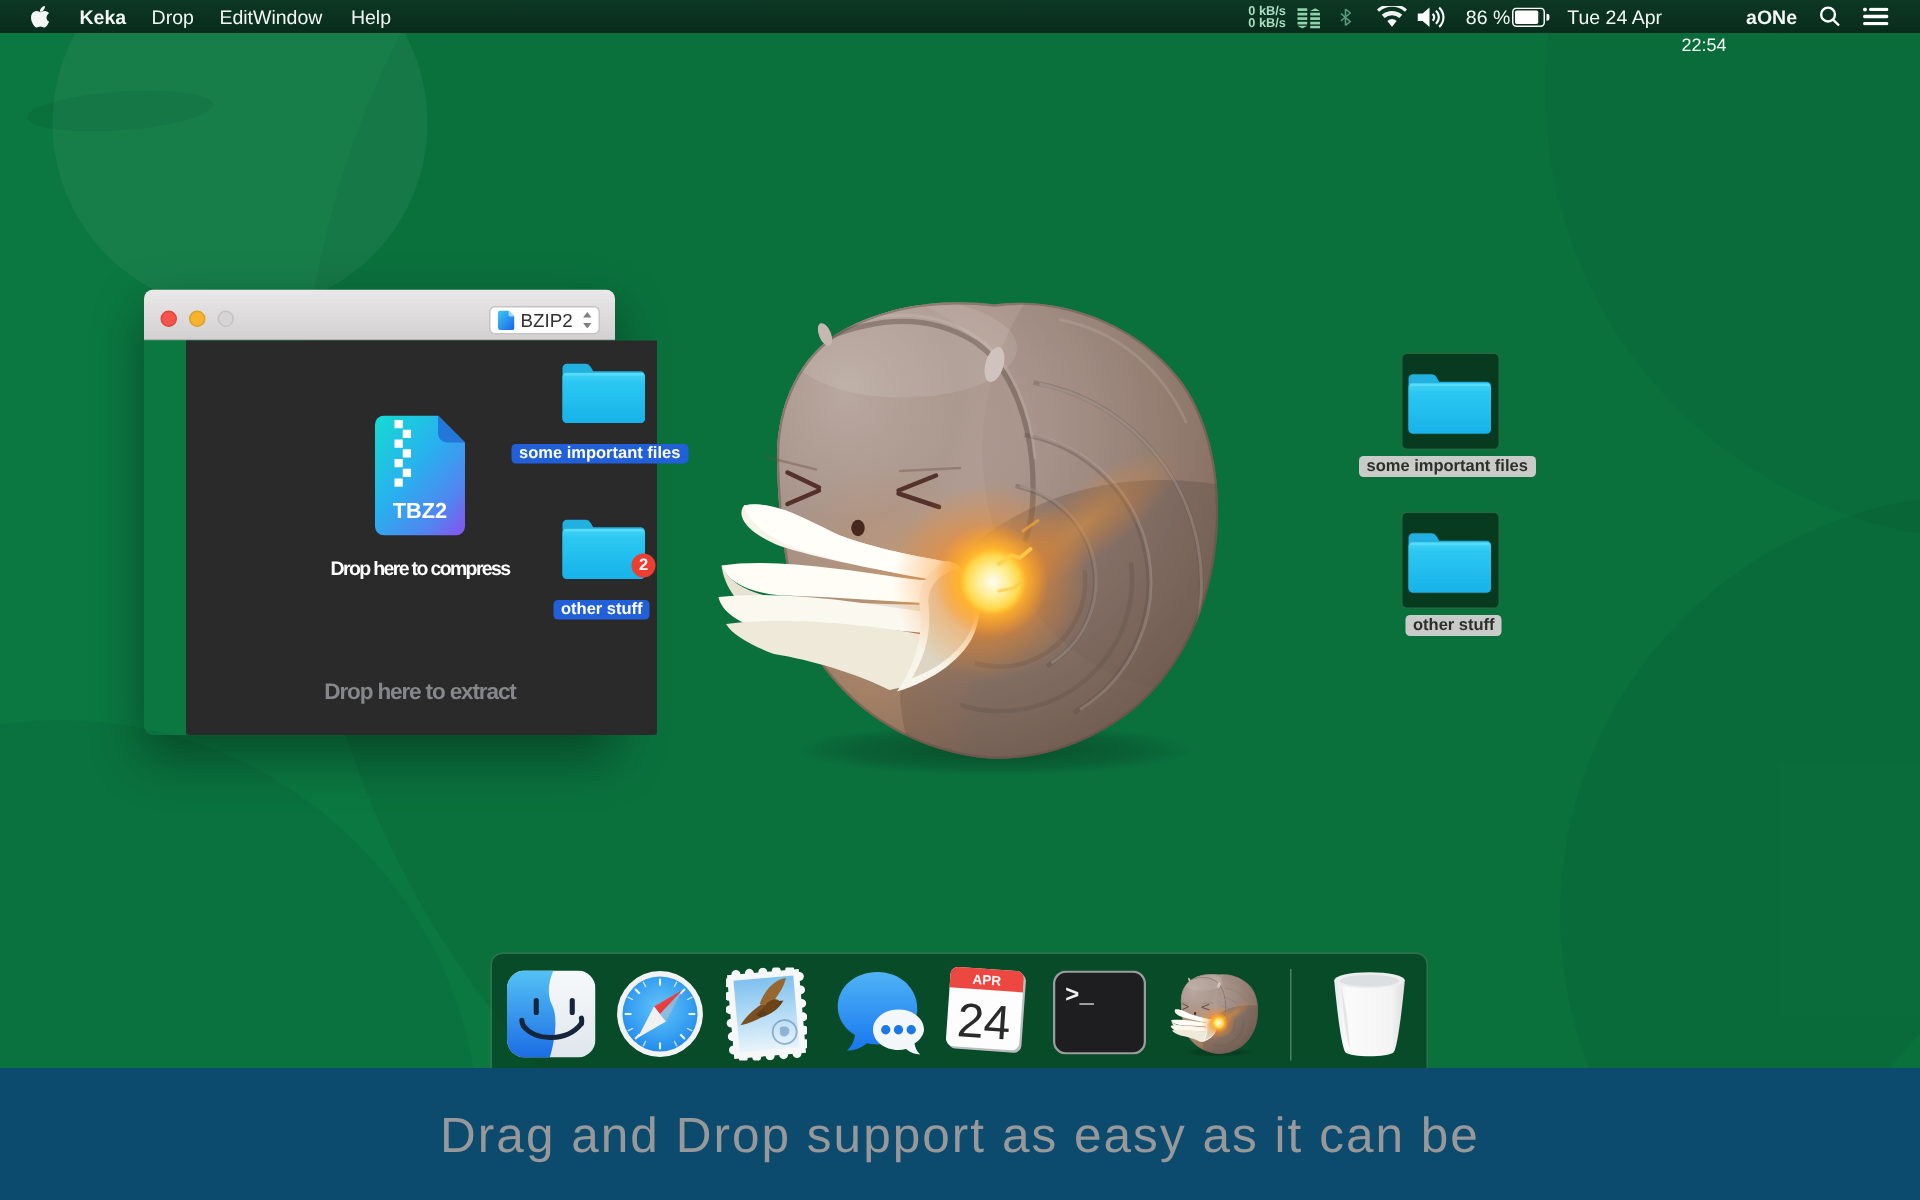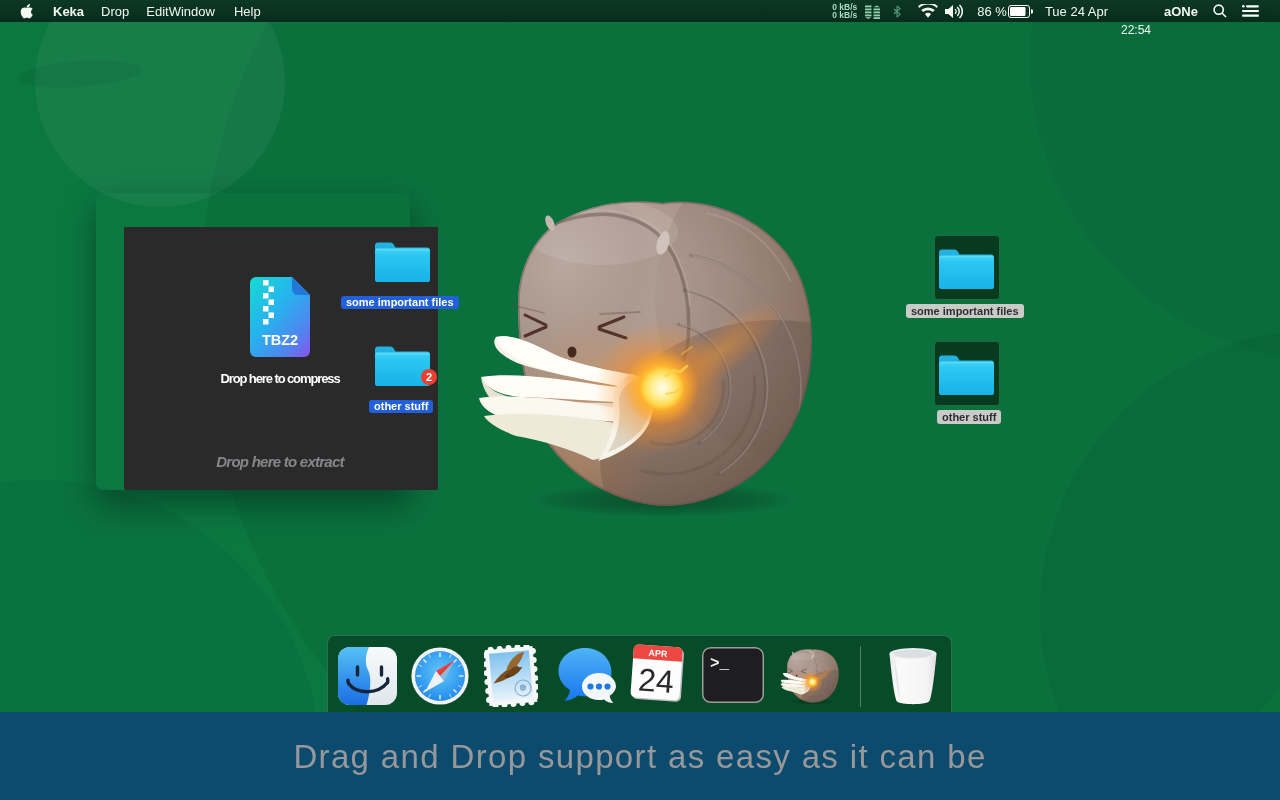--- a/index.html
+++ b/index.html
@@ -103,20 +103,42 @@
     <svg style="margin-left:15px;margin-right:21px;" width="17" height="12" viewBox="0 0 17 12" fill="#fdfefd">
       <circle cx="1.3" cy="1.3" r="1.3"></circle>
         <rect x="4" y="0.2" width="13" height="2.2" rx="1.1"></rect>
       <rect x="0" y="4.9" width="17" height="2.2" rx="1.1"></rect>
         <rect x="0" y="9.6" width="17" height="2.2" rx="1.1"></rect>
     </svg>
   </div>
 </div>
 
 <div id="win">
+  <div id="titlebar">
+    <div class="tl" style="left:11px;background:#f5544d;border:0.5px solid #e0443e;"></div>
+    <div class="tl" style="left:30px;background:#f6b32e;border:0.5px solid #dfa023;"></div>
+    <div class="tl" style="left:49px;background:#d6d4d4;border:0.5px solid #c4c2c2;"></div>
+    <div id="dropdown">
+      <svg style="margin-left:5px;" width="11" height="13" viewBox="0 0 11 13">
+        <defs>
+            <linearGradient id="ddoc" x1="0" y1="0" x2="1" y2="1">
+          <stop offset="0" stop-color="#41c8f5"></stop>
+              <stop offset="1" stop-color="#1565e8"></stop>
+            </linearGradient>
+          </defs>
+        <path d="M1.5 0 H7 L11 4 V11.5 A1.5 1.5 0 0 1 9.5 13 H1.5 A1.5 1.5 0 0 1 0 11.5 V1.5 A1.5 1.5 0 0 1 1.5 0 Z" fill="url(#ddoc)"></path>
+        <path d="M7 0 L11 4 H8.2 A1.2 1.2 0 0 1 7 2.8 Z" fill="#9fdcf8"></path>
+      </svg>
+      <span style="margin-left:4px;font-size:12.5px;color:#333;">BZIP2</span>
+      <svg style="margin-left:6px;" width="7" height="11" viewBox="0 0 7 11" fill="#808080">
+        <path d="M3.5 0 L6.3 3.6 H0.7 Z"></path>
+          <path d="M3.5 11 L6.3 7.4 H0.7 Z"></path>
+      </svg>
+    </div>
+  </div>
   <div id="winbody">
     <svg style="position:absolute;left:126px;top:50px;" width="60" height="80" viewBox="0 0 60 80">
       <defs>
           <linearGradient id="tbz" x1="0" y1="0" x2="0.9" y2="1">
         <stop offset="0" stop-color="#15dbd1"></stop>
             <stop offset="0.45" stop-color="#27b2ee"></stop>
             <stop offset="0.8" stop-color="#4f86f0"></stop>
             <stop offset="1" stop-color="#7e5cf0"></stop>
       </linearGradient>
         </defs>
@@ -127,21 +149,21 @@
           <rect x="18.5" y="9.5" width="5.5" height="5.5"></rect>
         <rect x="13" y="16" width="5.5" height="5.5"></rect>
           <rect x="18.5" y="22.5" width="5.5" height="5.5"></rect>
         <rect x="13" y="29" width="5.5" height="5.5"></rect>
           <rect x="18.5" y="35.5" width="5.5" height="5.5"></rect>
         <rect x="13" y="42" width="5.5" height="5.5"></rect>
       </g>
       <text x="30" y="68" text-anchor="middle" font-family="Liberation Sans" font-size="14.5" font-weight="bold" fill="#fff">TBZ2</text>
     </svg>
     <div style="position:absolute;left:156px;top:144px;transform:translateX(-50%);color:#fff;font-size:13px;font-weight:bold;letter-spacing:-1.1px;white-space:nowrap;">Drop here to compress</div>
-    <div style="position:absolute;left:156px;top:226px;transform:translateX(-50%);color:#85878a;font-size:15px;font-weight:bold;letter-spacing:-0.75px;white-space:nowrap;font-style:italic;">Drop here to extract</div>
+    <div style="position:absolute;left:156px;top:226px;transform:translateX(-50%);color:#85878a;font-size:15px;font-weight:bold;letter-spacing:-0.75px;white-space:nowrap;">Drop here to extract</div>
   </div>
 </div>
 
 <svg class="abs" style="left:0;top:0;width:0;height:0;">
     <defs>
   <linearGradient id="fgrad" x1="0" y1="0" x2="0" y2="1">
     <stop offset="0" stop-color="#45d4f6"></stop>
         <stop offset="0.18" stop-color="#2cc8f2"></stop>
         <stop offset="1" stop-color="#17b2e8"></stop>
   </linearGradient>

